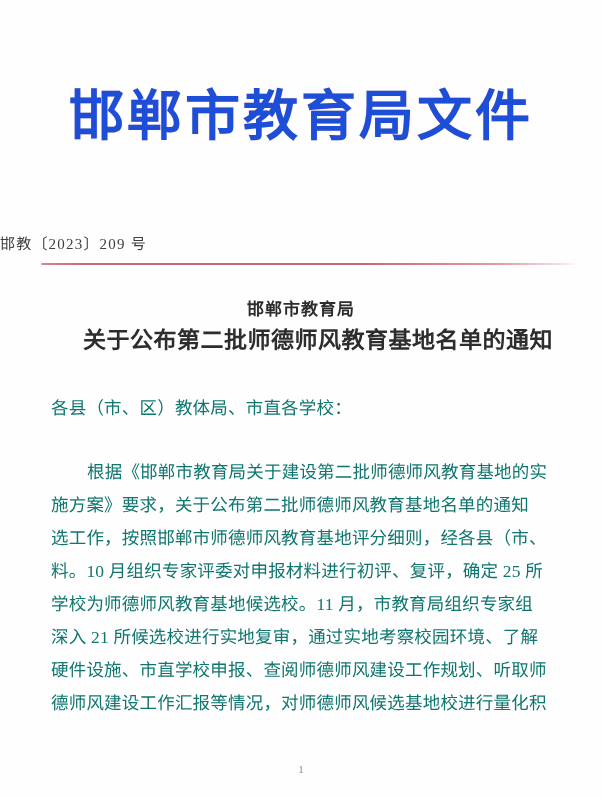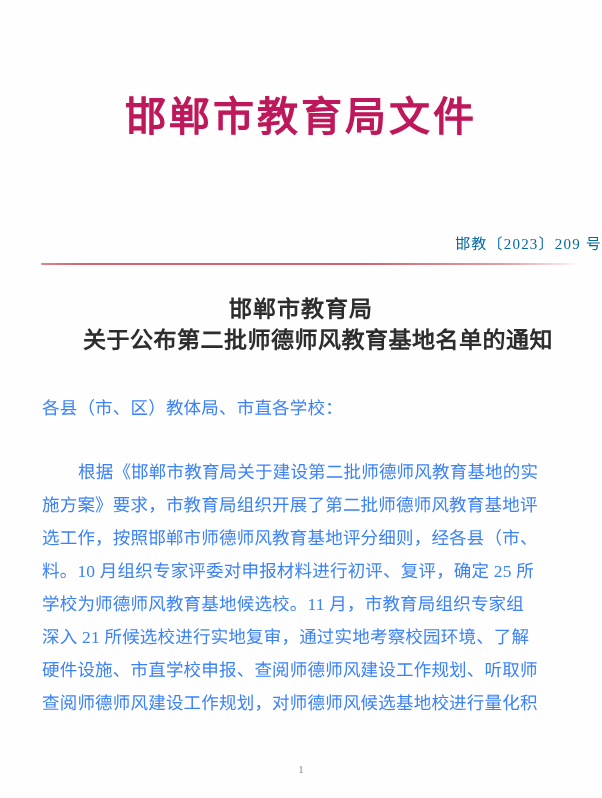--- a/index.html
+++ b/index.html
@@ -23,38 +23,38 @@
     background: #fefefe;
   }
 
   
   .masthead {
     position: absolute;
     top: 86px;
     left: 0;
     right: 0;
     text-align: center;
-    color: #be185d;
+    color: #1d4ed8;
     font-family: "Liberation Serif", "DejaVu Serif", serif;
     font-weight: 700;
-    font-size: 41px;
+    font-size: 55px;
     line-height: 62px;
     letter-spacing: 3px;
     white-space: nowrap;
     text-shadow: 0 0 1px rgba(228,70,62,0.35);
   }
 
   
   .doc-number {
     position: absolute;
     top: 233px;
     left: 0;
     right: 0;
-    text-align: right;
-    color: #0369a1;
+    text-align: left;
+    color: #404040;
     font-size: 15px;
     line-height: 22px;
     letter-spacing: 1.2px;
     white-space: nowrap;
   }
 
   
   .red-rule {
     position: absolute;
     top: 263px;
@@ -76,40 +76,40 @@
     position: absolute;
     top: 294px;
     left: 0;
     right: 0;
     text-align: center;
     color: #2d2d2d;
     font-weight: 700;
     font-family: "Liberation Serif", "DejaVu Serif", serif;
   }
   .title-line-1 {
-    font-size: 23px;
+    font-size: 17px;
     line-height: 31px;
     letter-spacing: 1px;
     white-space: nowrap;
   }
   .title-line-2 {
     font-size: 23px;
     line-height: 32px;
     letter-spacing: 0.5px;
     white-space: nowrap;
     padding-left: 34px;
   }
 
   
   .body-text {
     position: absolute;
     top: 392px;
-    left: 42px;
+    left: 51px;
     width: 503px;
-    color: #3b82f6;
+    color: #0f766e;
     font-size: 17.5px;
     line-height: 33px;
     letter-spacing: 0.2px;
     font-family: "Liberation Serif", "DejaVu Serif", serif;
   }
   .body-line {
     white-space: nowrap;
     height: 33px;
   }
   .body-line.indent {
@@ -141,24 +141,24 @@
   <div class="red-rule"></div>
 
   <div class="title-block">
     <div class="title-line-1">邯郸市教育局</div>
     <div class="title-line-2">关于公布第二批师德师风教育基地名单的通知</div>
   </div>
 
   <div class="body-text">
     <div class="body-line">各县（市、区）教体局、市直各学校：</div>
     <div class="body-line indent">根据《邯郸市教育局关于建设第二批师德师风教育基地的实</div>
-    <div class="body-line">施方案》要求，市教育局组织开展了第二批师德师风教育基地评</div>
+    <div class="body-line">施方案》要求，关于公布第二批师德师风教育基地名单的通知</div>
     <div class="body-line">选工作，按照邯郸市师德师风教育基地评分细则，经各县（市、</div>
     <div class="body-line">料。10 月组织专家评委对申报材料进行初评、复评，确定 25 所</div>
     <div class="body-line">学校为师德师风教育基地候选校。11 月，市教育局组织专家组</div>
     <div class="body-line">深入 21 所候选校进行实地复审，通过实地考察校园环境、了解</div>
     <div class="body-line">硬件设施、市直学校申报、查阅师德师风建设工作规划、听取师</div>
-    <div class="body-line">查阅师德师风建设工作规划，对师德师风候选基地校进行量化积</div>
+    <div class="body-line">德师风建设工作汇报等情况，对师德师风候选基地校进行量化积</div>
   </div>
 
   <div class="page-number">1</div>
 
 </div>
 
 </body></html>

